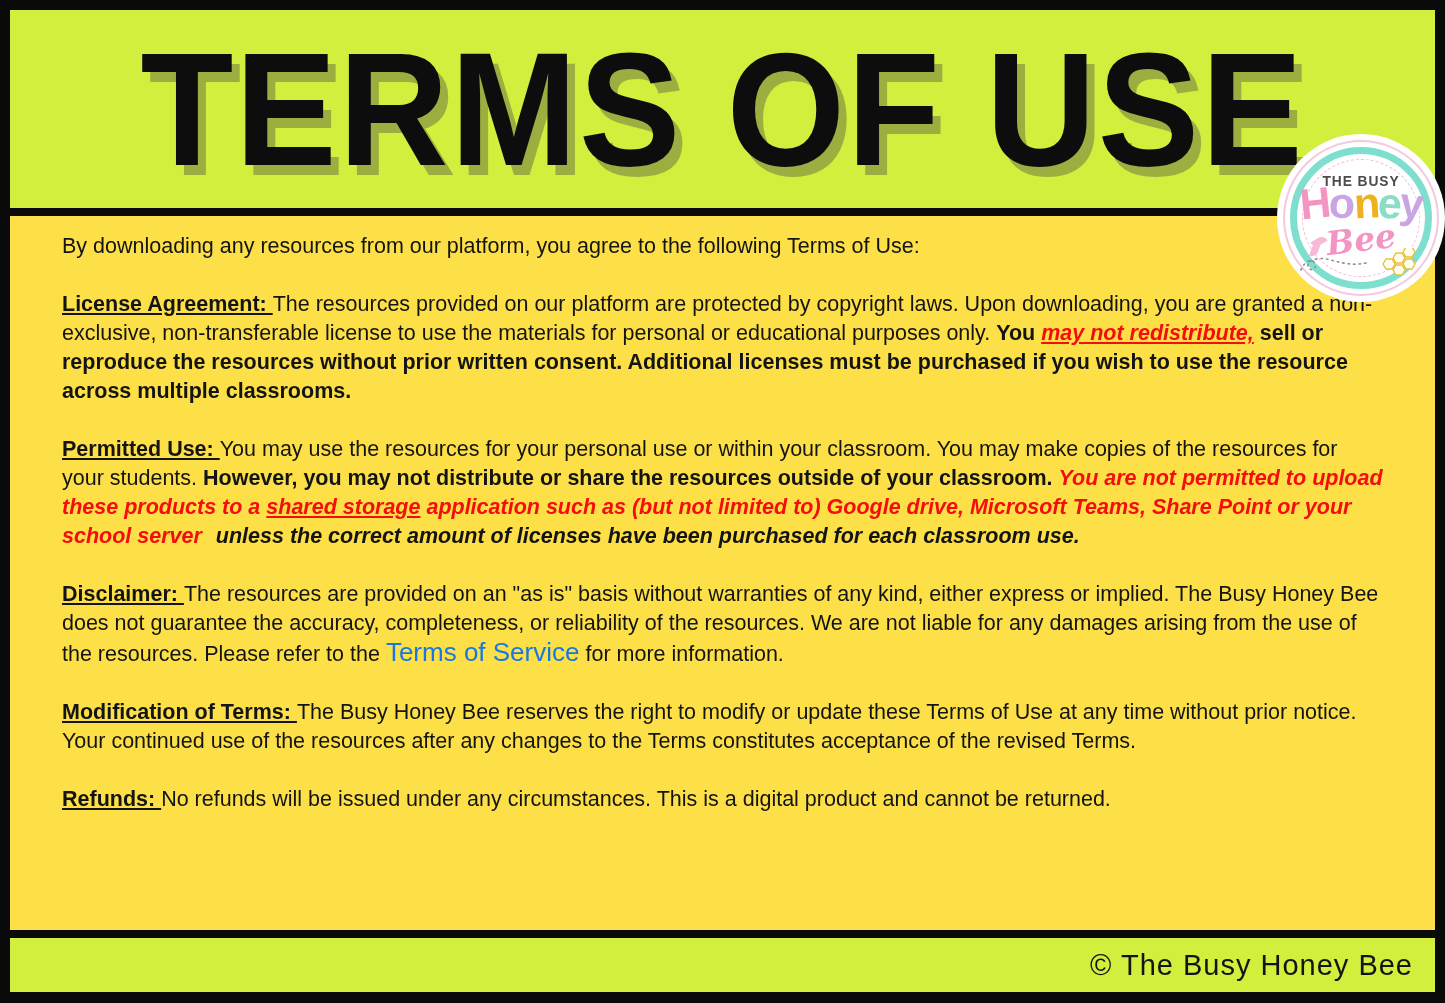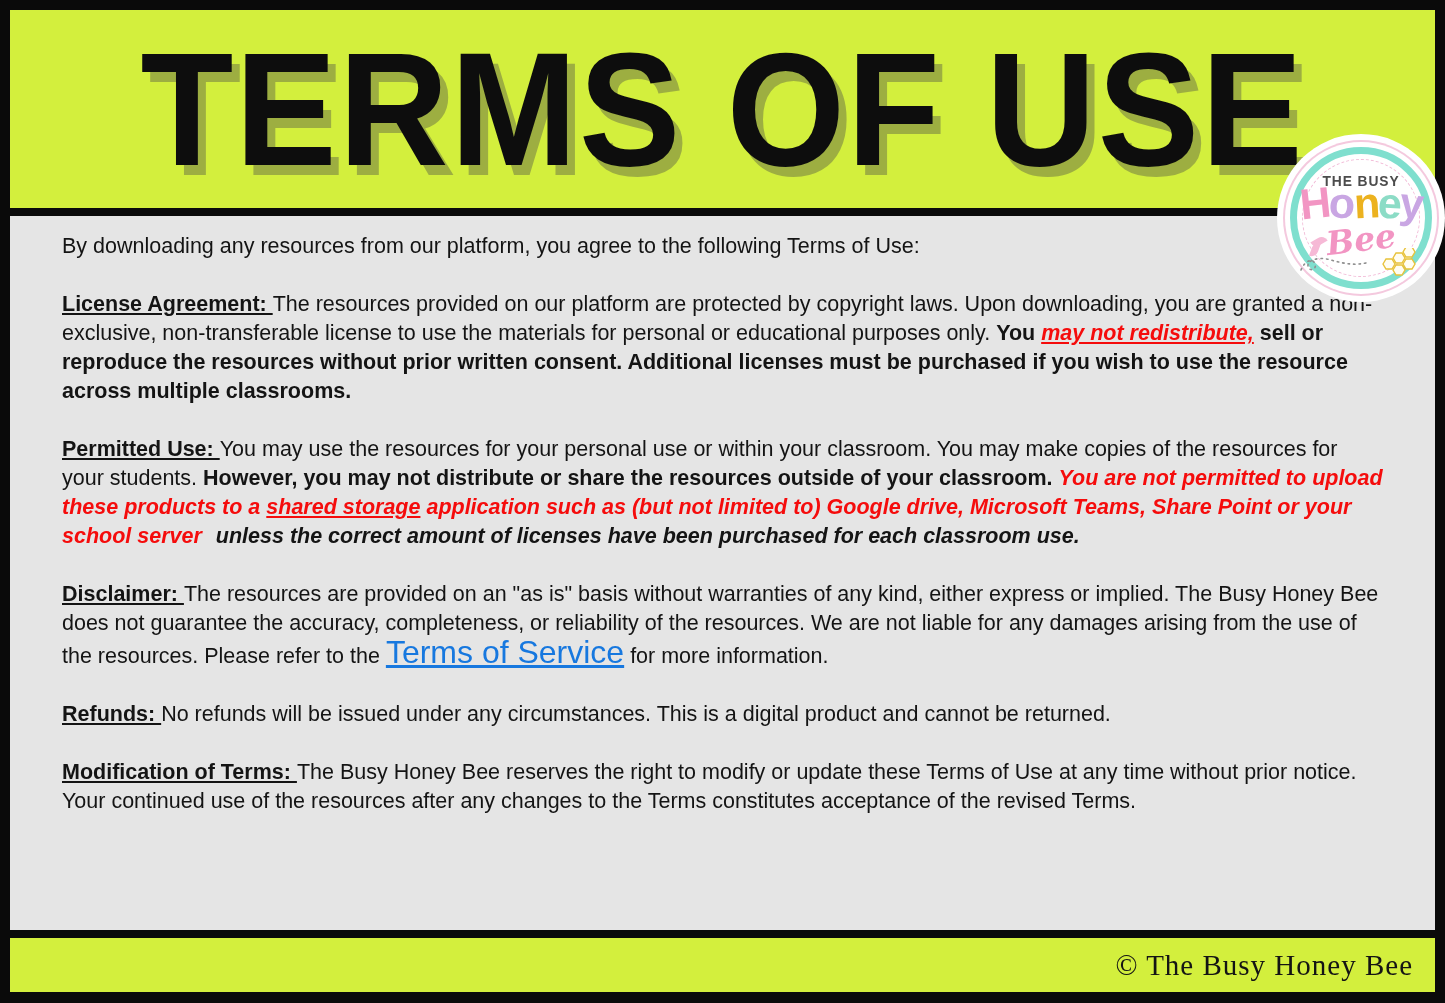--- a/index.html
+++ b/index.html
@@ -69,44 +69,44 @@
     border-radius:0 8px 0 8px;
   }
   .leaf1{left:26px;top:96px;transform:rotate(-30deg);}
   .leaf2{left:22px;top:104px;transform:rotate(-70deg);}
   .trail-svg{position:absolute;left:14px;bottom:18px;}
   .honeycomb-svg{position:absolute;right:18px;bottom:16px;}
 
   
   .content{
     position:absolute;left:10px;top:216px;right:10px;height:714px;
-    background:#e5e5e5;
+    background:#fde047;
     padding:16px 52px 0 52px;
     box-sizing:border-box;
     color:#141414;
     font-size:21.5px;
     line-height:29px;
   }
   .para{margin:0 0 29px 0;}
   .b{font-weight:700;}
   .u{text-decoration:underline;}
   .i{font-style:italic;margin-left:8px;}
   .red{color:#f50c0c;font-style:italic;}
-  .link{color:#1778df;text-decoration:underline;font-size:32px;cursor:pointer;}
+  .link{color:#1778df;font-size:26px;cursor:pointer;}
 
   
   .footer{
     position:absolute;left:10px;right:10px;bottom:11px;height:54px;
     background:#d3ef3d;
     display:flex;align-items:center;justify-content:flex-end;
     padding-right:22px;box-sizing:border-box;
   }
   .footer-text{
     font-size:29px;color:#141414;letter-spacing:1px;
-    font-family:Liberation Serif, serif;
+    font-family:Liberation Sans, sans-serif;
   }
 </style>
 </head>
 <body>
 
 <div class="frame">
 
   <header class="banner">
     <h1 class="page-title">TERMS OF USE</h1>
   </header>
@@ -136,23 +136,23 @@
   <main class="content">
 
     <p class="para"><span>By downloading any resources from our platform, you agree to the following Terms of Use:</span></p>
 
     <p class="para"><span class="b u">License Agreement: </span><span>The resources provided on our platform are protected by copyright laws. Upon downloading, you are granted a non-exclusive, non-transferable license to use the materials for personal or educational purposes only. </span><span class="b">You </span><span class="b u red">may not redistribute,</span><span class="b"> sell or reproduce the resources without prior written consent. Additional licenses must be purchased if you wish to use the resource across multiple classrooms.</span></p>
 
     <p class="para"><span class="b u">Permitted Use: </span><span>You may use the resources for your personal use or within your classroom. You may make copies of the resources for your students. </span><span class="b">However, you may not distribute or share the resources outside of your classroom. </span><span class="b red">You are not permitted to upload these products to a </span><span class="b red u">shared storage</span><span class="b red"> application such as (but not limited to) Google drive, Microsoft Teams, Share Point or your school server </span><span class="b i">unless the correct amount of licenses have been purchased for each classroom use.</span></p>
 
     <p class="para"><span class="b u">Disclaimer: </span><span>The resources are provided on an "as is" basis without warranties of any kind, either express or implied. The Busy Honey Bee does not guarantee the accuracy, completeness, or reliability of the resources. We are not liable for any damages arising from the use of the resources. Please refer to the </span><span class="link">Terms of Service</span><span> for more information.</span></p>
 
+    <p class="para"><span class="b u">Modification of Terms: </span><span>The Busy Honey Bee reserves the right to modify or update these Terms of Use at any time without prior notice. Your continued use of the resources after any changes to the Terms constitutes acceptance of the revised Terms.</span></p>
+
     <p class="para"><span class="b u">Refunds: </span><span>No refunds will be issued under any circumstances. This is a digital product and cannot be returned.</span></p>
-
-    <p class="para"><span class="b u">Modification of Terms: </span><span>The Busy Honey Bee reserves the right to modify or update these Terms of Use at any time without prior notice. Your continued use of the resources after any changes to the Terms constitutes acceptance of the revised Terms.</span></p>
 
 
   </main>
 
   <footer class="footer">
     <span class="footer-text">© The Busy Honey Bee</span>
   </footer>
 
 </div>
 

